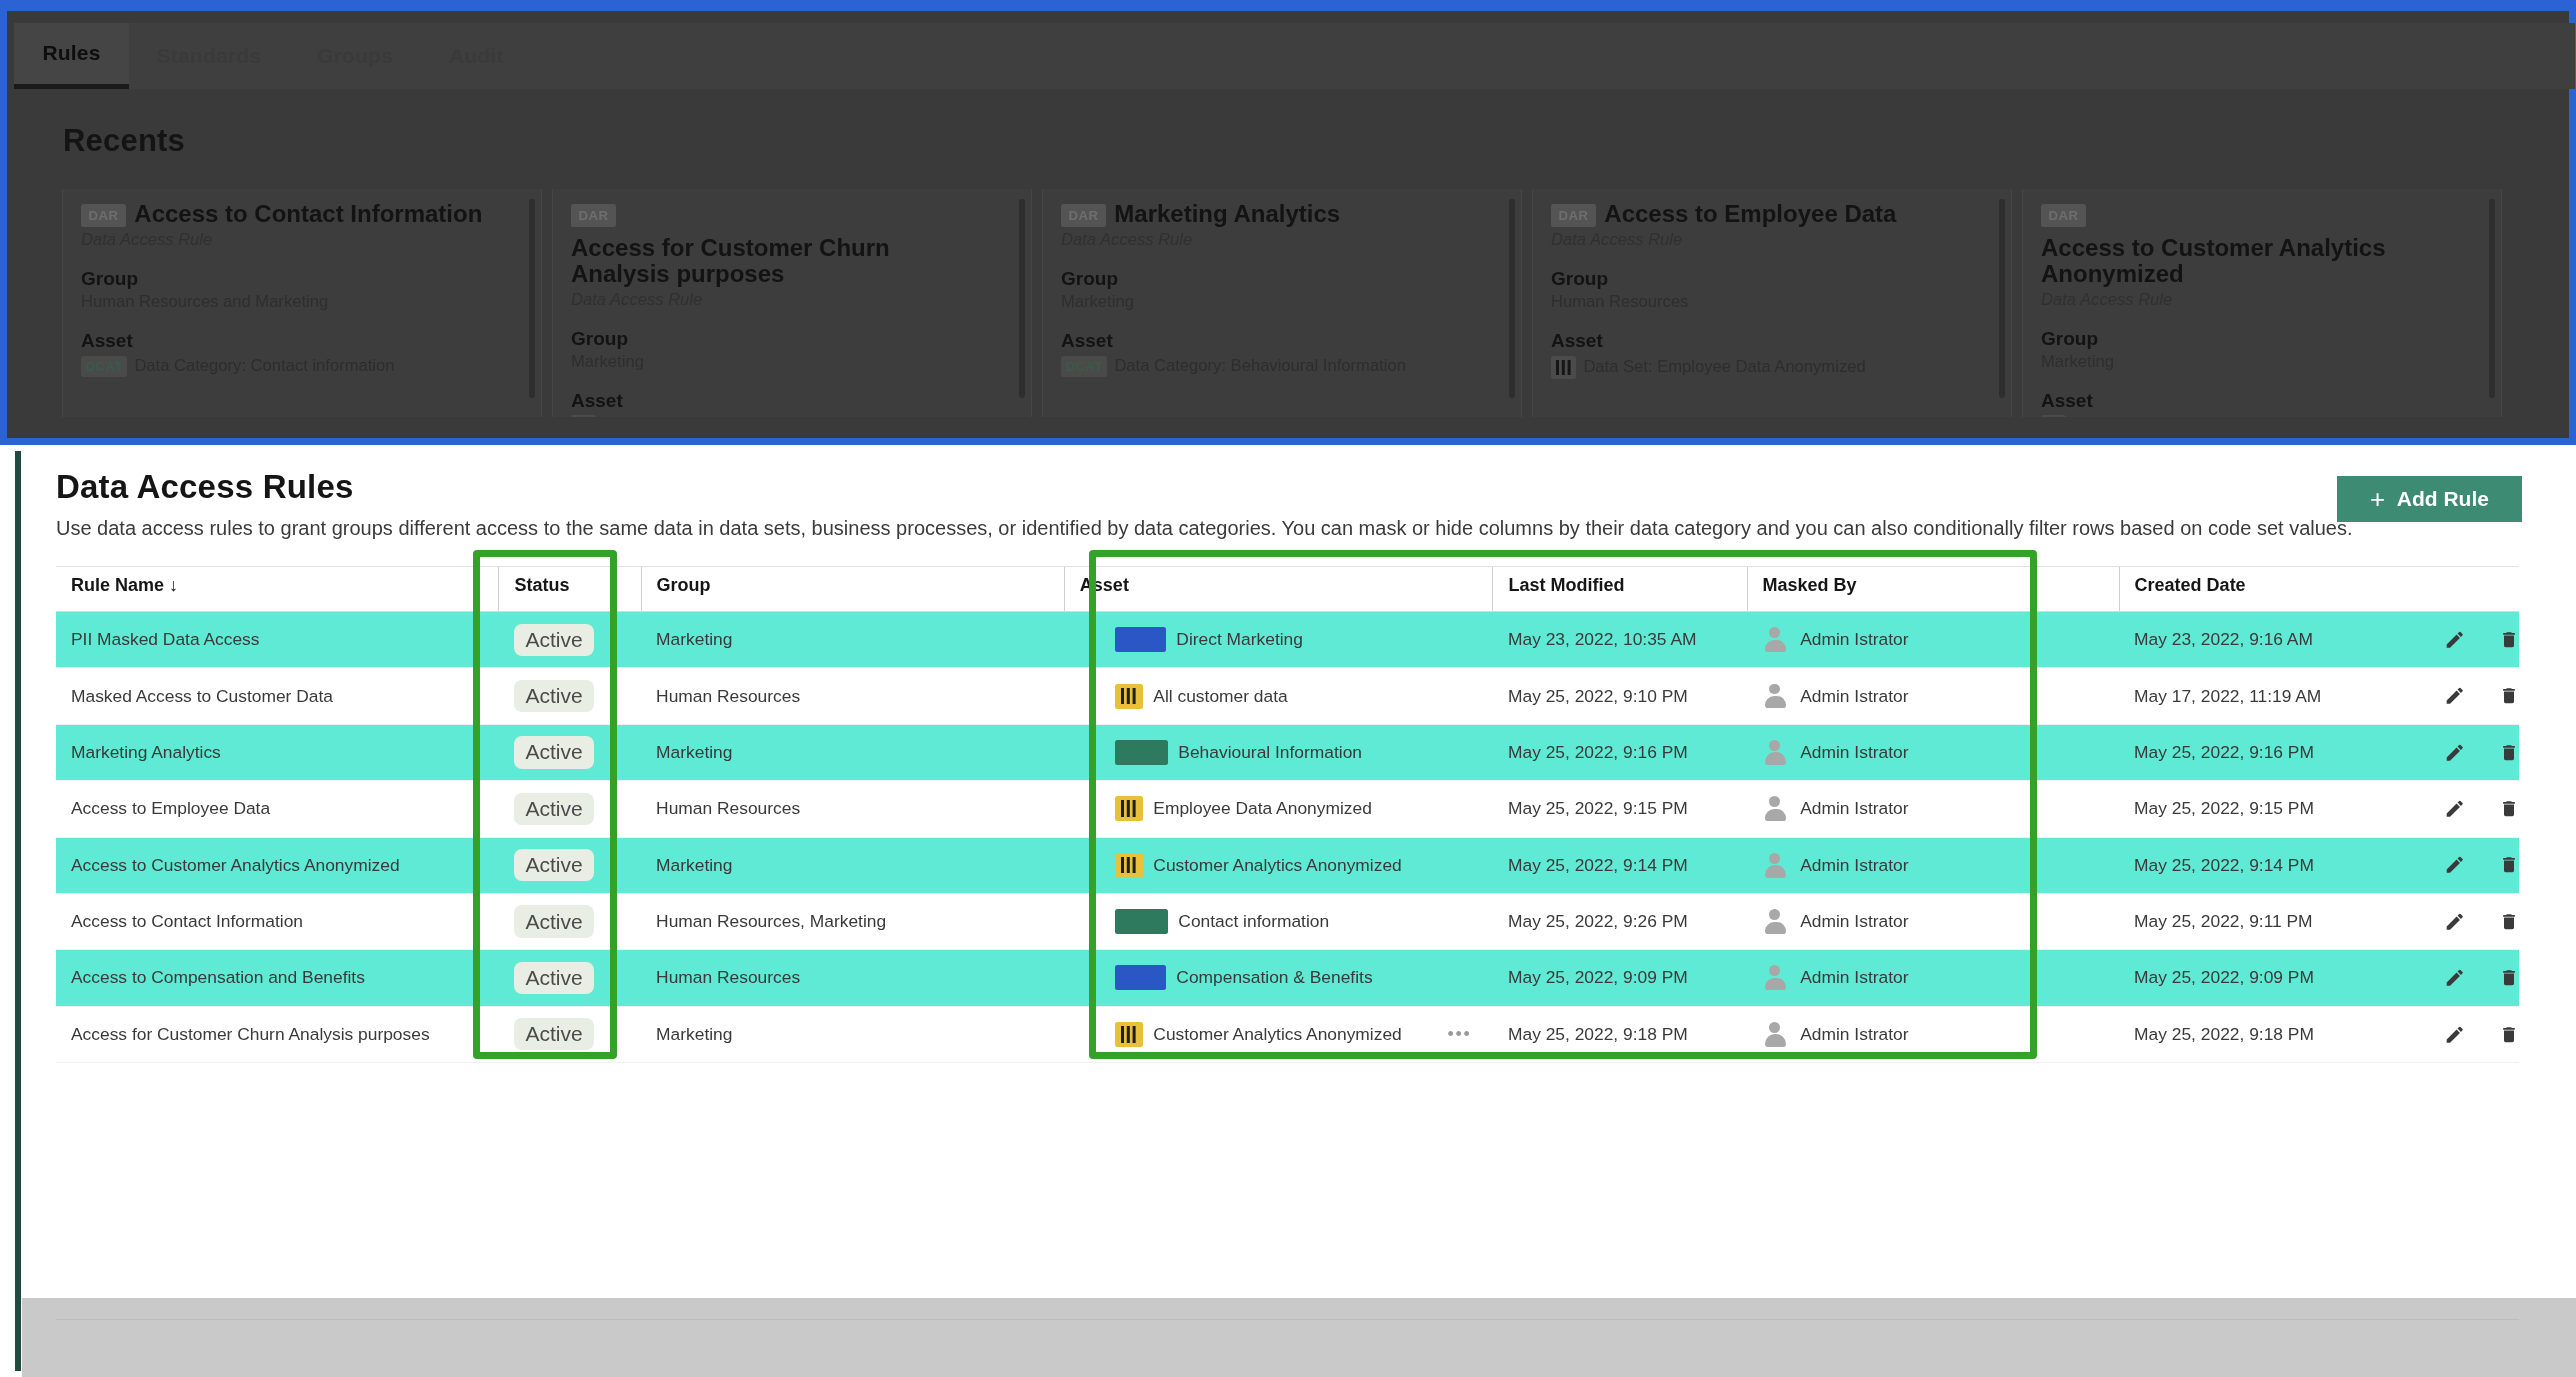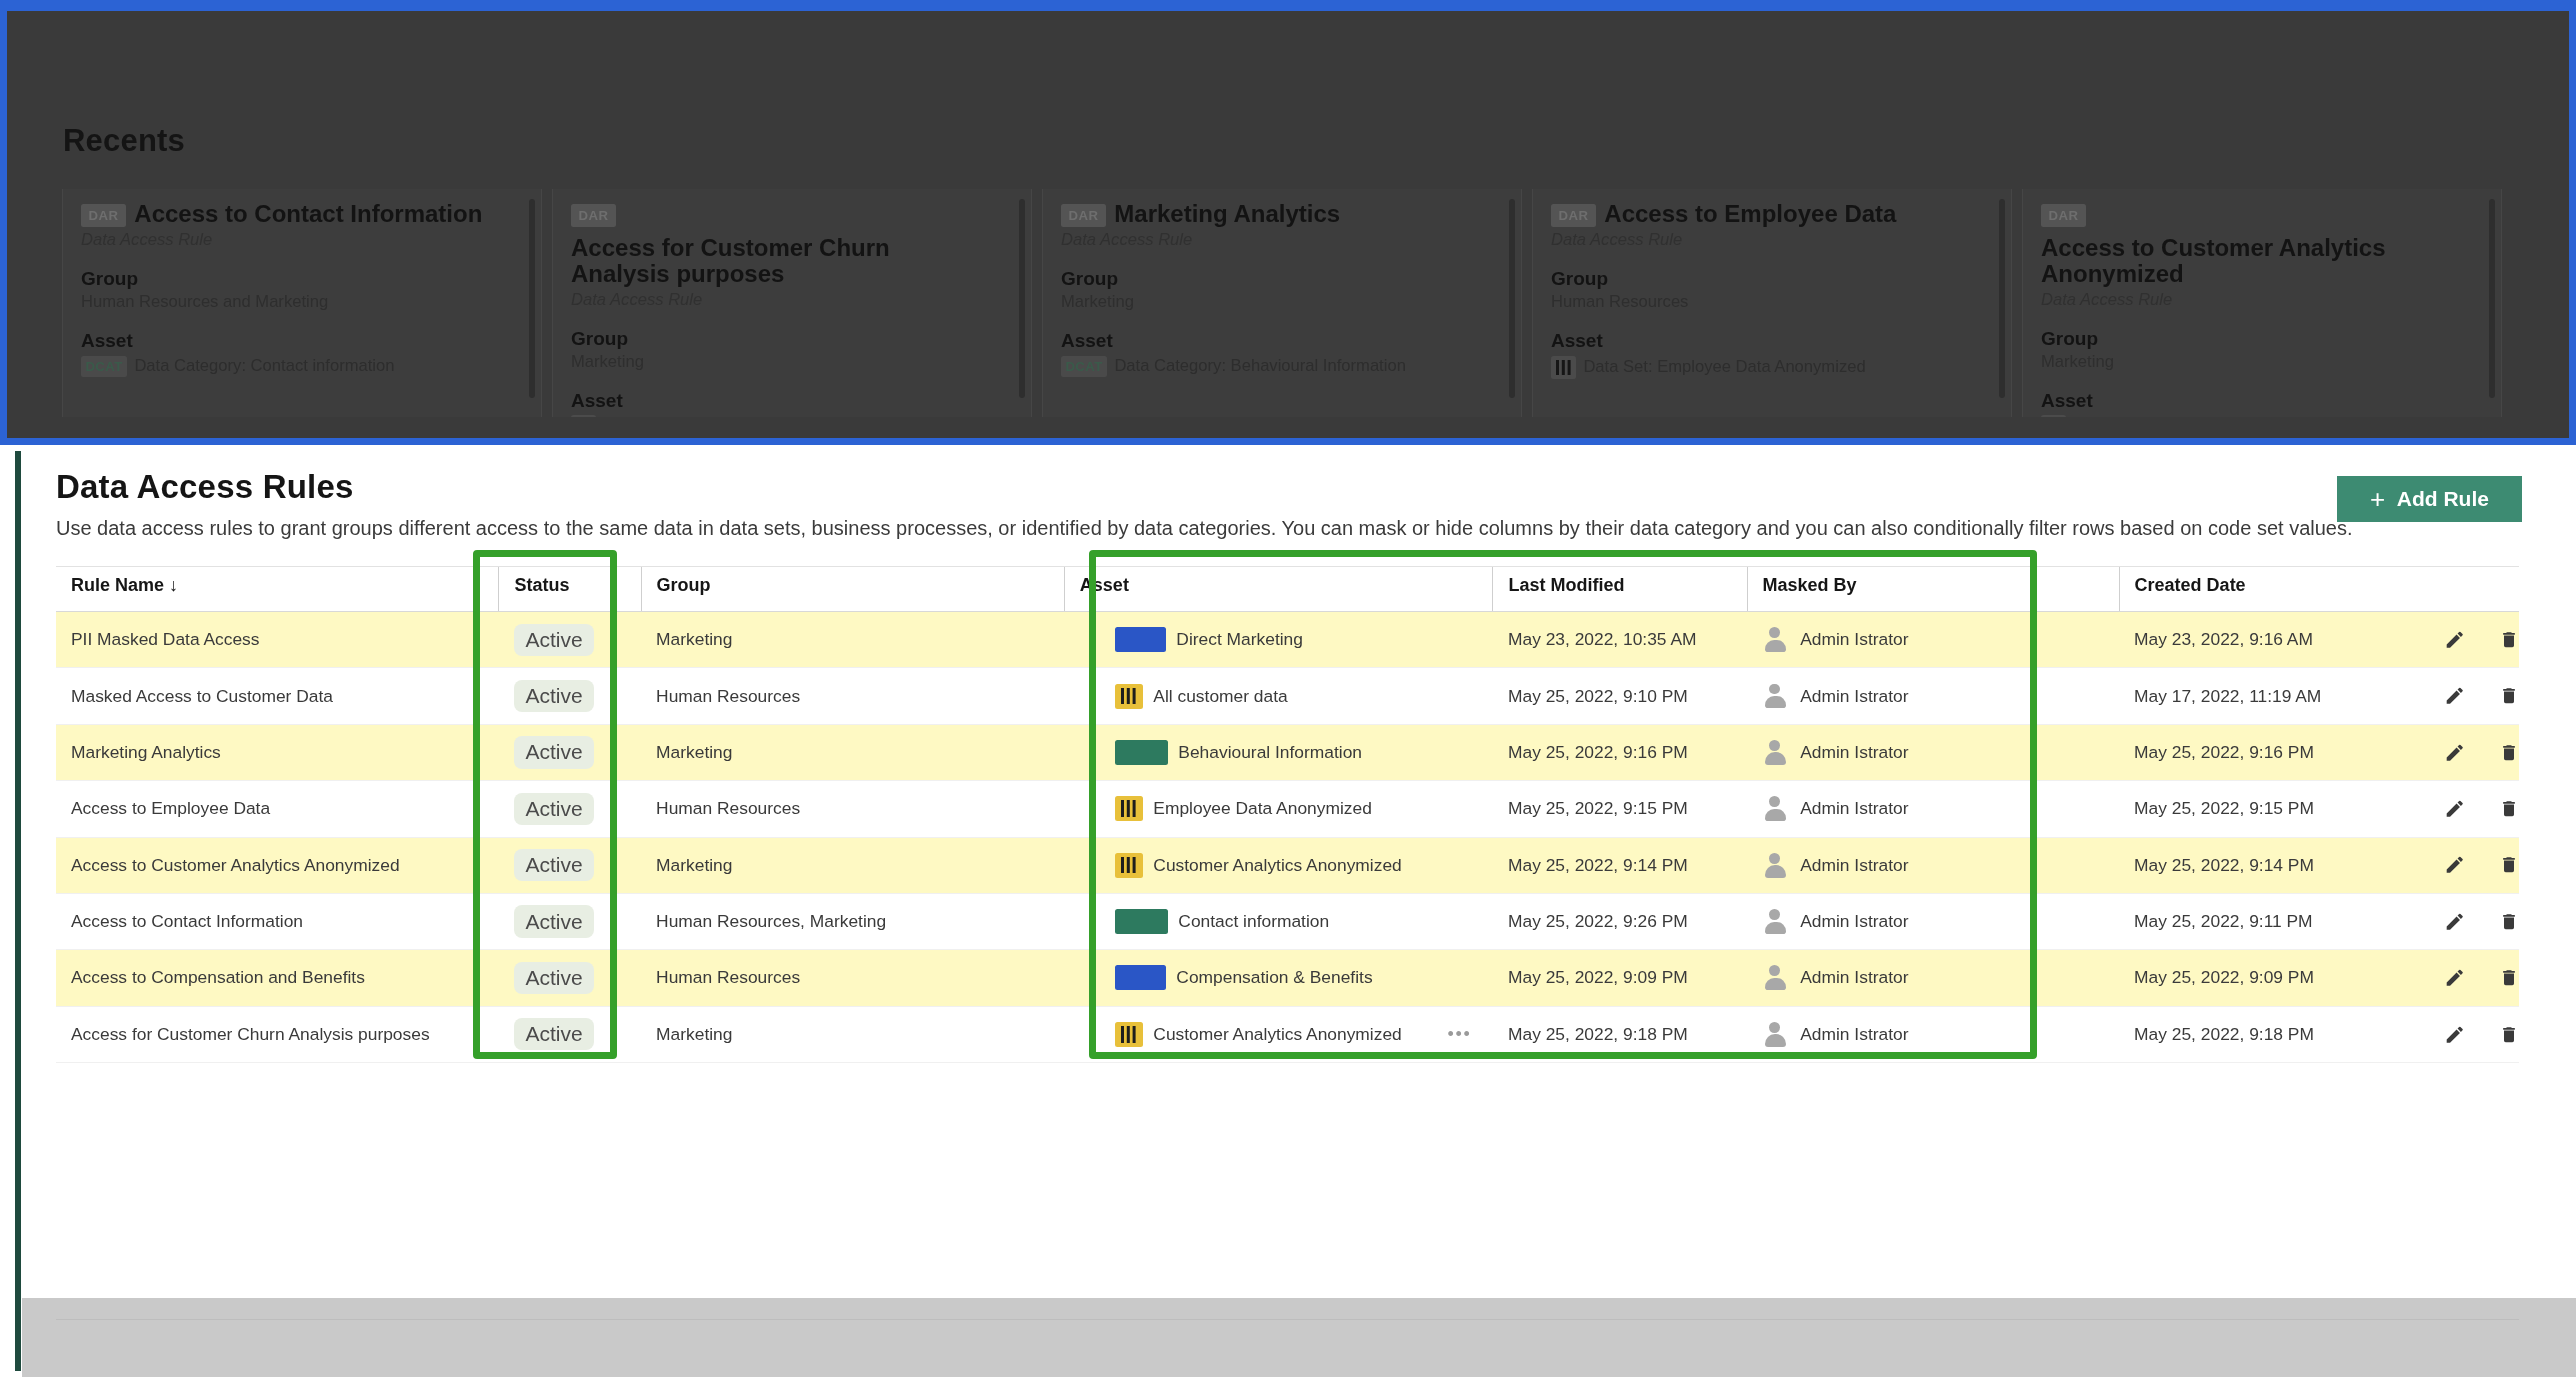--- a/index.html
+++ b/index.html
@@ -140,21 +140,21 @@
     white-space:nowrap;
   }
   #table thead th.divider{border-left:0.8px solid #cfcfcf;}
   #table tbody td{
     font-size:17.4px;color:#3a3a3a;
     padding:11.6px 0 11.6px 15px;
     border-bottom:0.8px solid #f0f0f0;
     white-space:nowrap;
     vertical-align:middle;
   }
-  #table tbody tr.alt td{background:#fef9c3;}
+  #table tbody tr.alt td{background:#5eead4;}
   .col-rule{width:430px;}
   .col-status{width:128px;}
   .col-group{width:414px;}
   .col-asset{width:414px;}
   .col-mod{width:240px;}
   .col-by{width:364px;}
   .col-date{width:273px;}
   .col-act{width:99px;}
 
   .pill{
@@ -208,20 +208,34 @@
   #bottom-fill{
     position:absolute;left:21.5px;top:1298px;width:2554px;height:79px;
     background:#c9c9c9;
   }
 </style>
 </head>
 <body>
 
 <div id="top-region">
 
+  <div id="tabbar">
+    <div class="tab active">
+        <span>Rules</span>
+      </div>
+    <div class="tab inactive">
+        <span>Standards</span>
+      </div>
+    <div class="tab inactive">
+        <span>Groups</span>
+      </div>
+    <div class="tab inactive">
+        <span>Audit</span>
+      </div>
+  </div>
 
   <div id="recents-title">Recents</div>
 
   <div id="cards">
 
     <div class="rcard">
       <div class="scroll"></div>
       <div class="rcard-head">
         <span class="badge dar-dim">DAR</span>
         <span class="rcard-title">Access to Contact Information</span>

